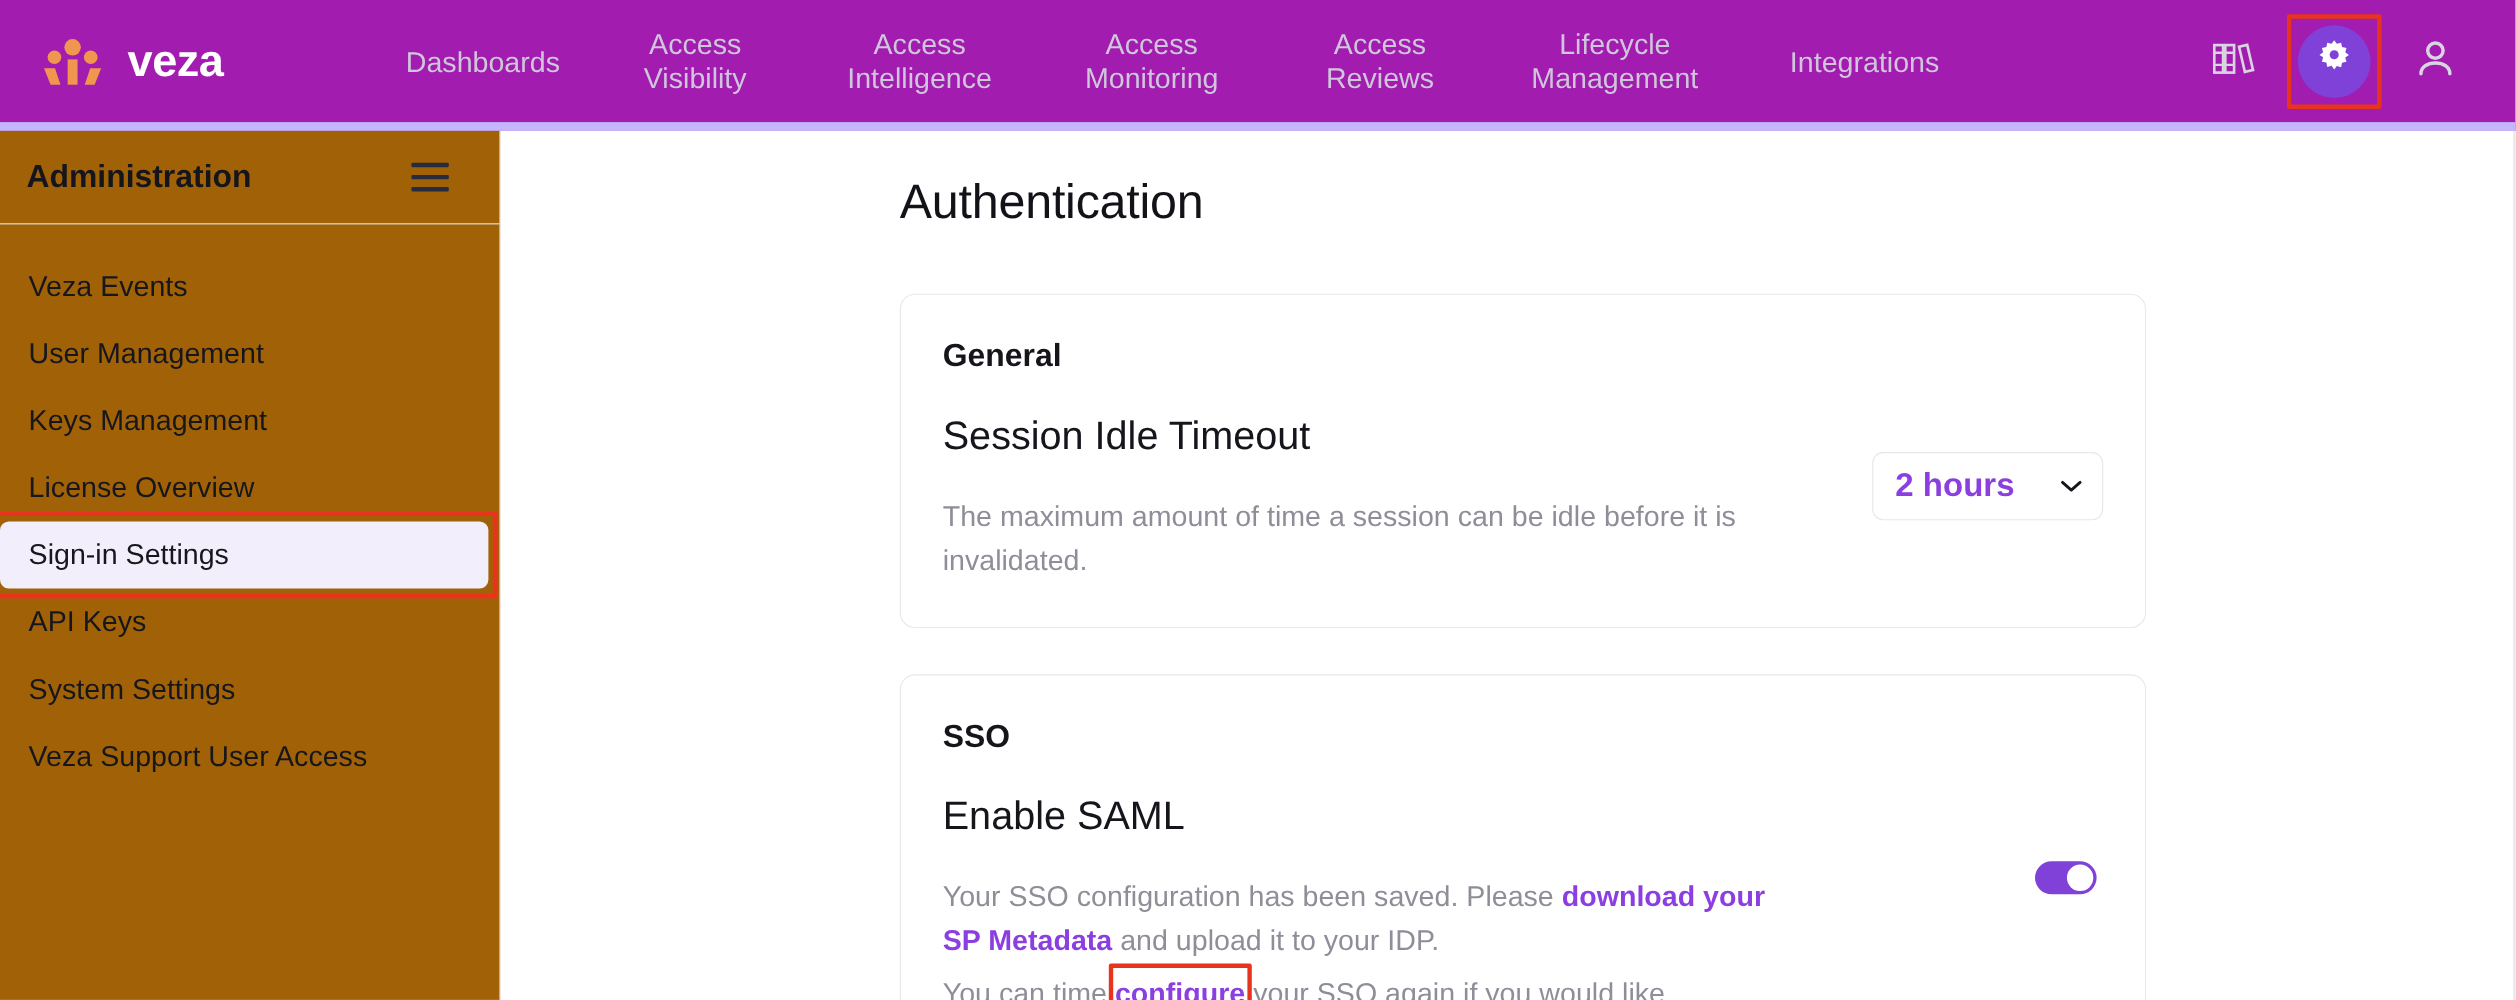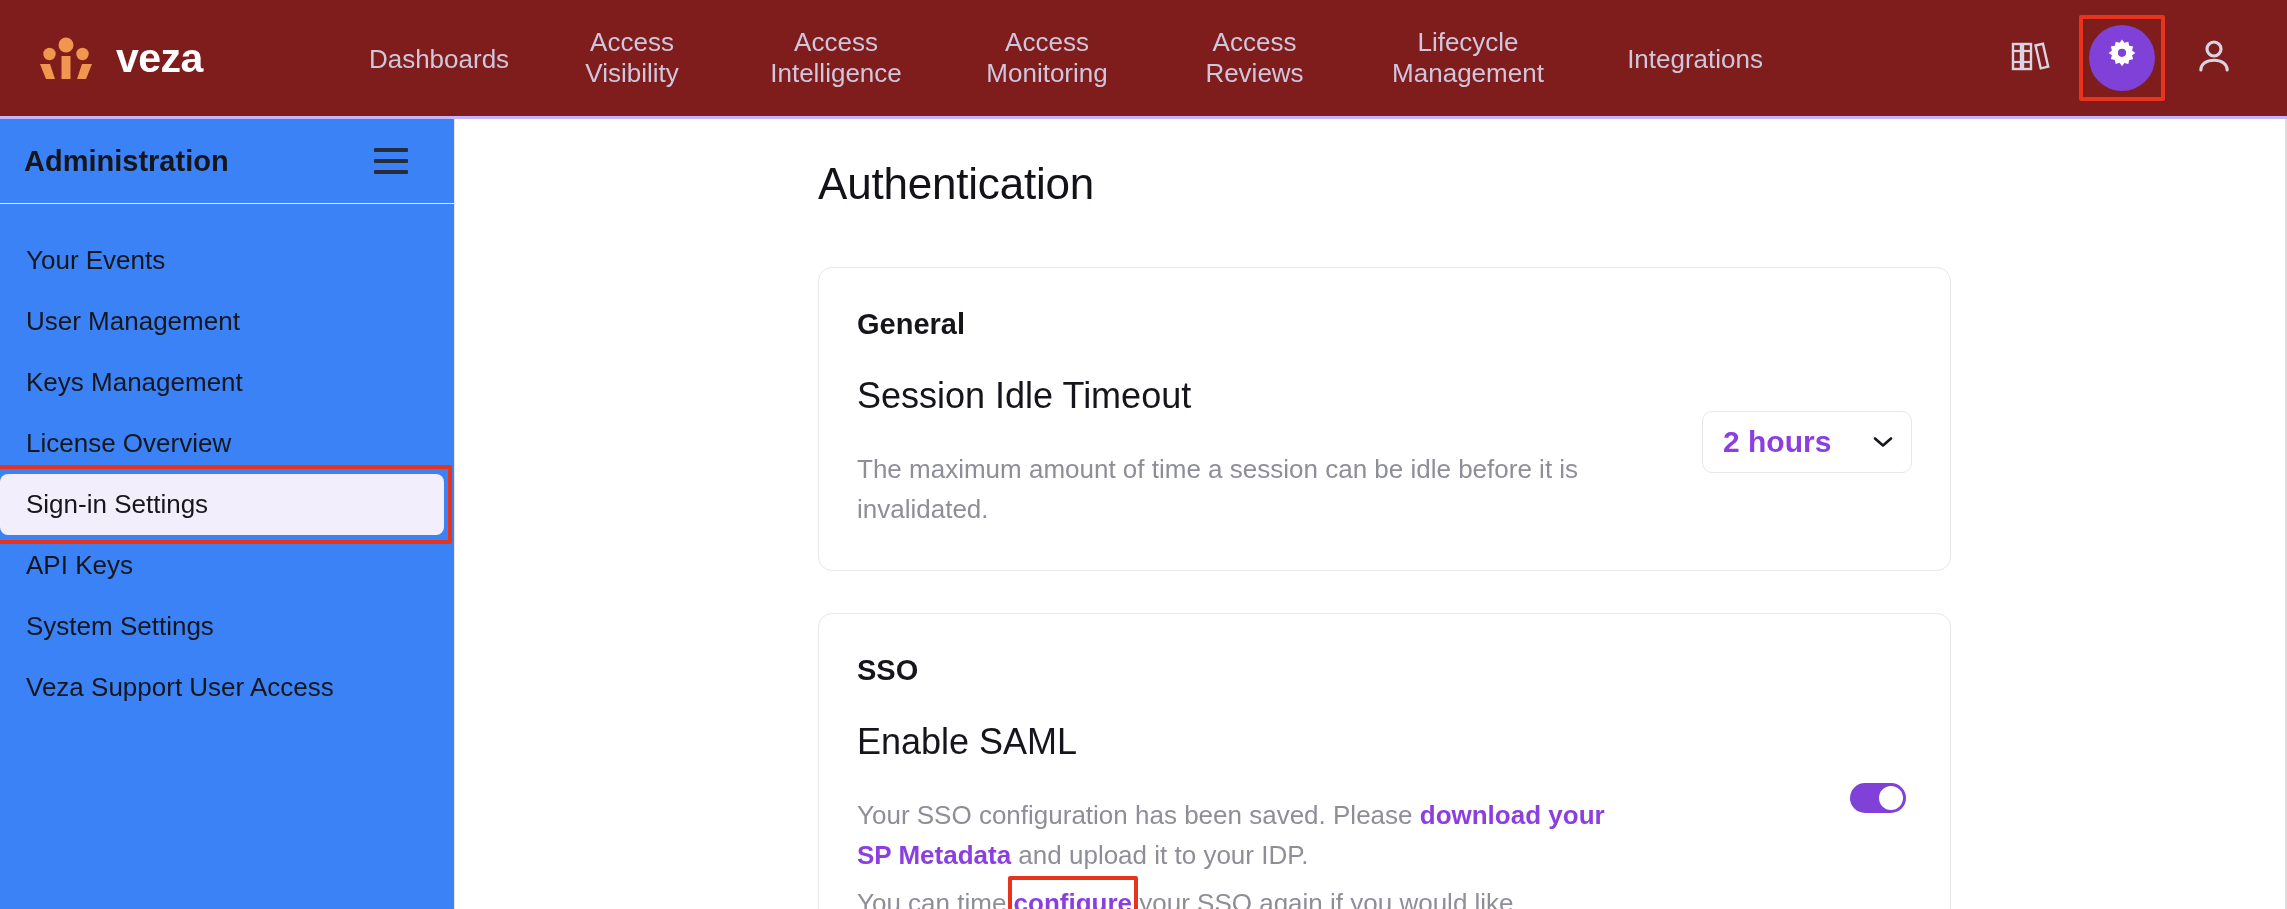--- a/index.html
+++ b/index.html
@@ -6,25 +6,25 @@
   html, body {
     width: 2287px; height: 909px;
     background: #ffffff;
     font-family: "Liberation Sans", sans-serif;
     overflow: hidden;
   }
 
   
   .topnav {
     height: 119px;
-    background: #7f1d1d;
-    display: flex;
-    align-items: center;
-    position: relative;
-    border-bottom: 3px solid #c4b5fd;
+    background: #a21caf;
+    display: flex;
+    align-items: center;
+    position: relative;
+    border-bottom: 8px solid #c4b5fd;
   }
   .brand {
     display: flex;
     align-items: center;
     gap: 22px;
     padding-left: 38px;
     width: 320px;
     flex: 0 0 320px;
   }
   .brand-mark { width: 56px; height: 44px; display: block; }
@@ -99,21 +99,21 @@
   .body {
     display: flex;
     height: 790px;
     width: 100%;
   }
 
   
   .sidebar {
     width: 455px;
     flex: 0 0 455px;
-    background: #3b82f6;
+    background: #a16207;
     border-right: 1px solid #e3e3e8;
     position: relative;
   }
   .sidebar-head {
     height: 85px;
     display: flex;
     align-items: center;
     justify-content: space-between;
     padding: 0 46px 0 24px;
     border-bottom: 1px solid #e9e9ee;
@@ -342,21 +342,21 @@
     <div class="sidebar-head">
       <div class="sidebar-title">Administration</div>
       <div class="hamburger">
         <span></span>
           <span></span>
           <span></span>
       </div>
     </div>
 
     <div class="sidenav">
-      <div class="sideitem">Your Events</div>
+      <div class="sideitem">Veza Events</div>
       <div class="sideitem">User Management</div>
       <div class="sideitem">Keys Management</div>
       <div class="sideitem">License Overview</div>
       <div class="sideitem active">
         <span>Sign-in Settings</span>
         <span class="annot annot-side"></span>
       </div>
       <div class="sideitem">API Keys</div>
       <div class="sideitem">System Settings</div>
       <div class="sideitem">Veza Support User Access</div>

